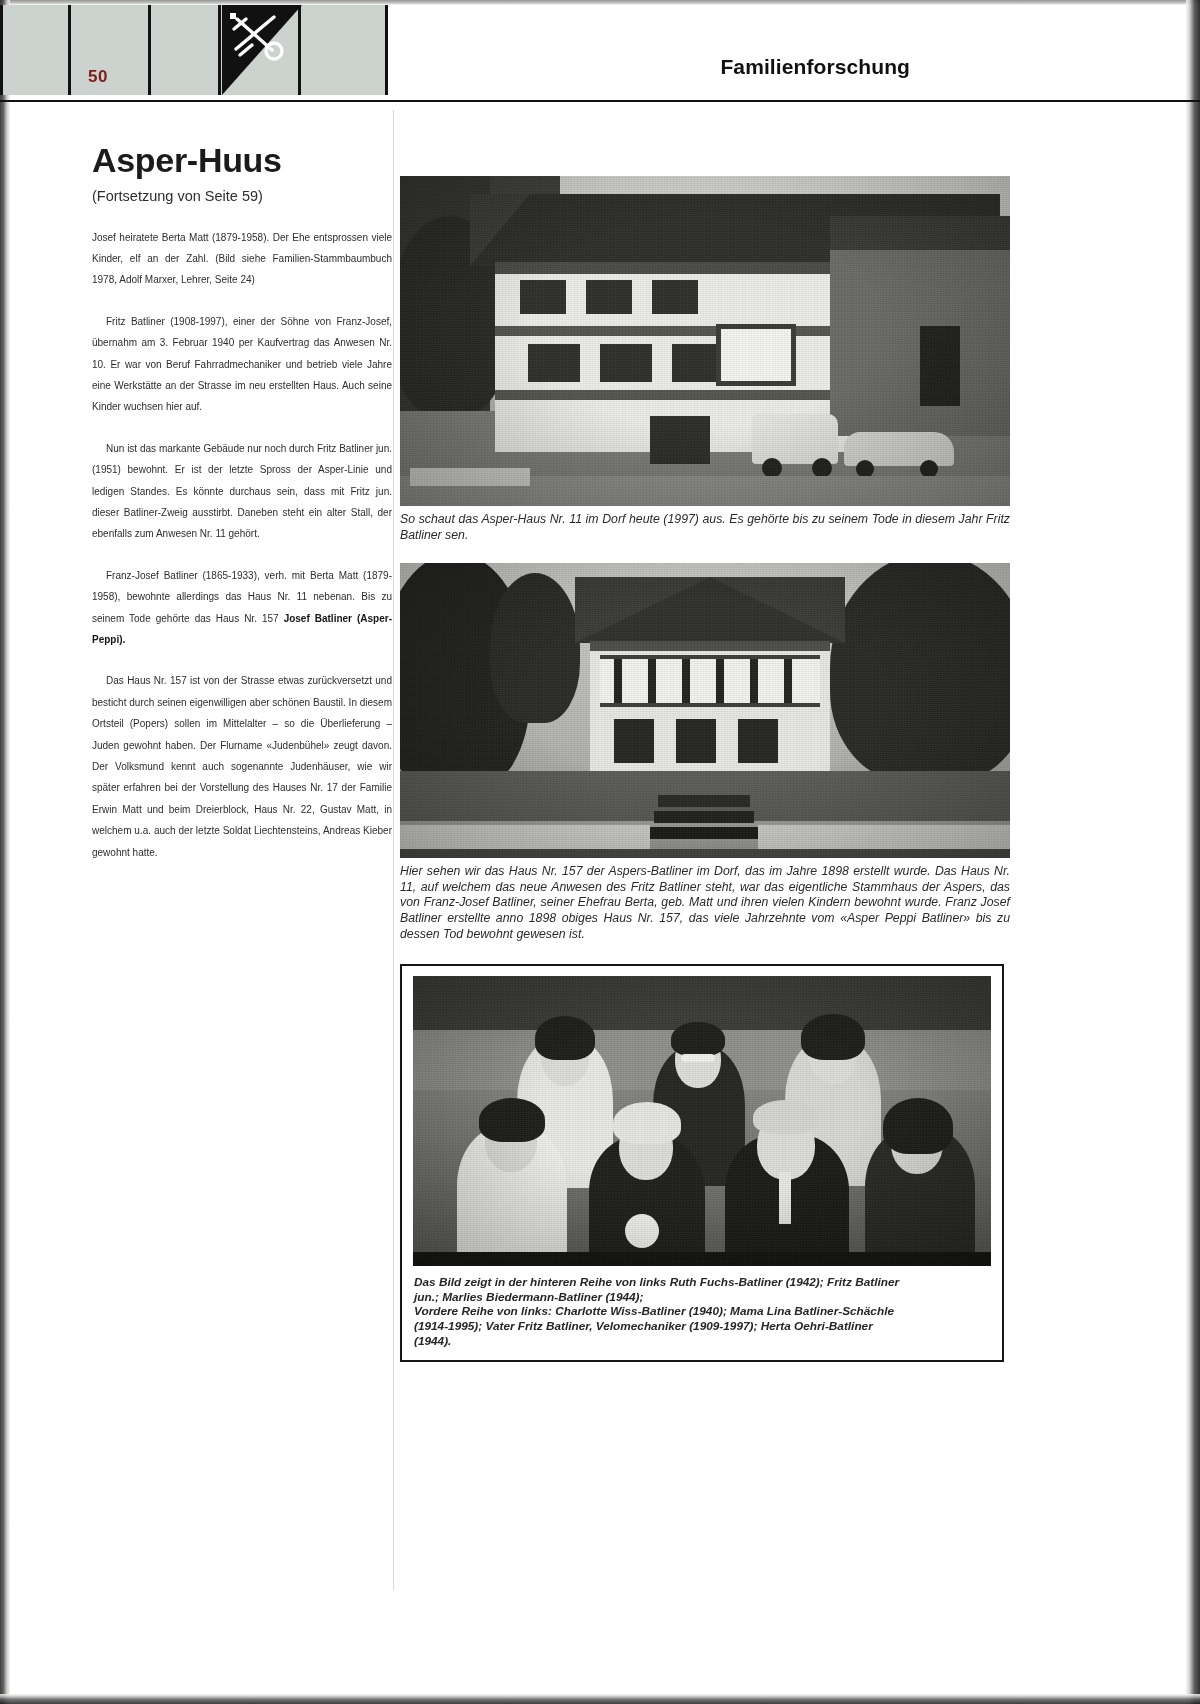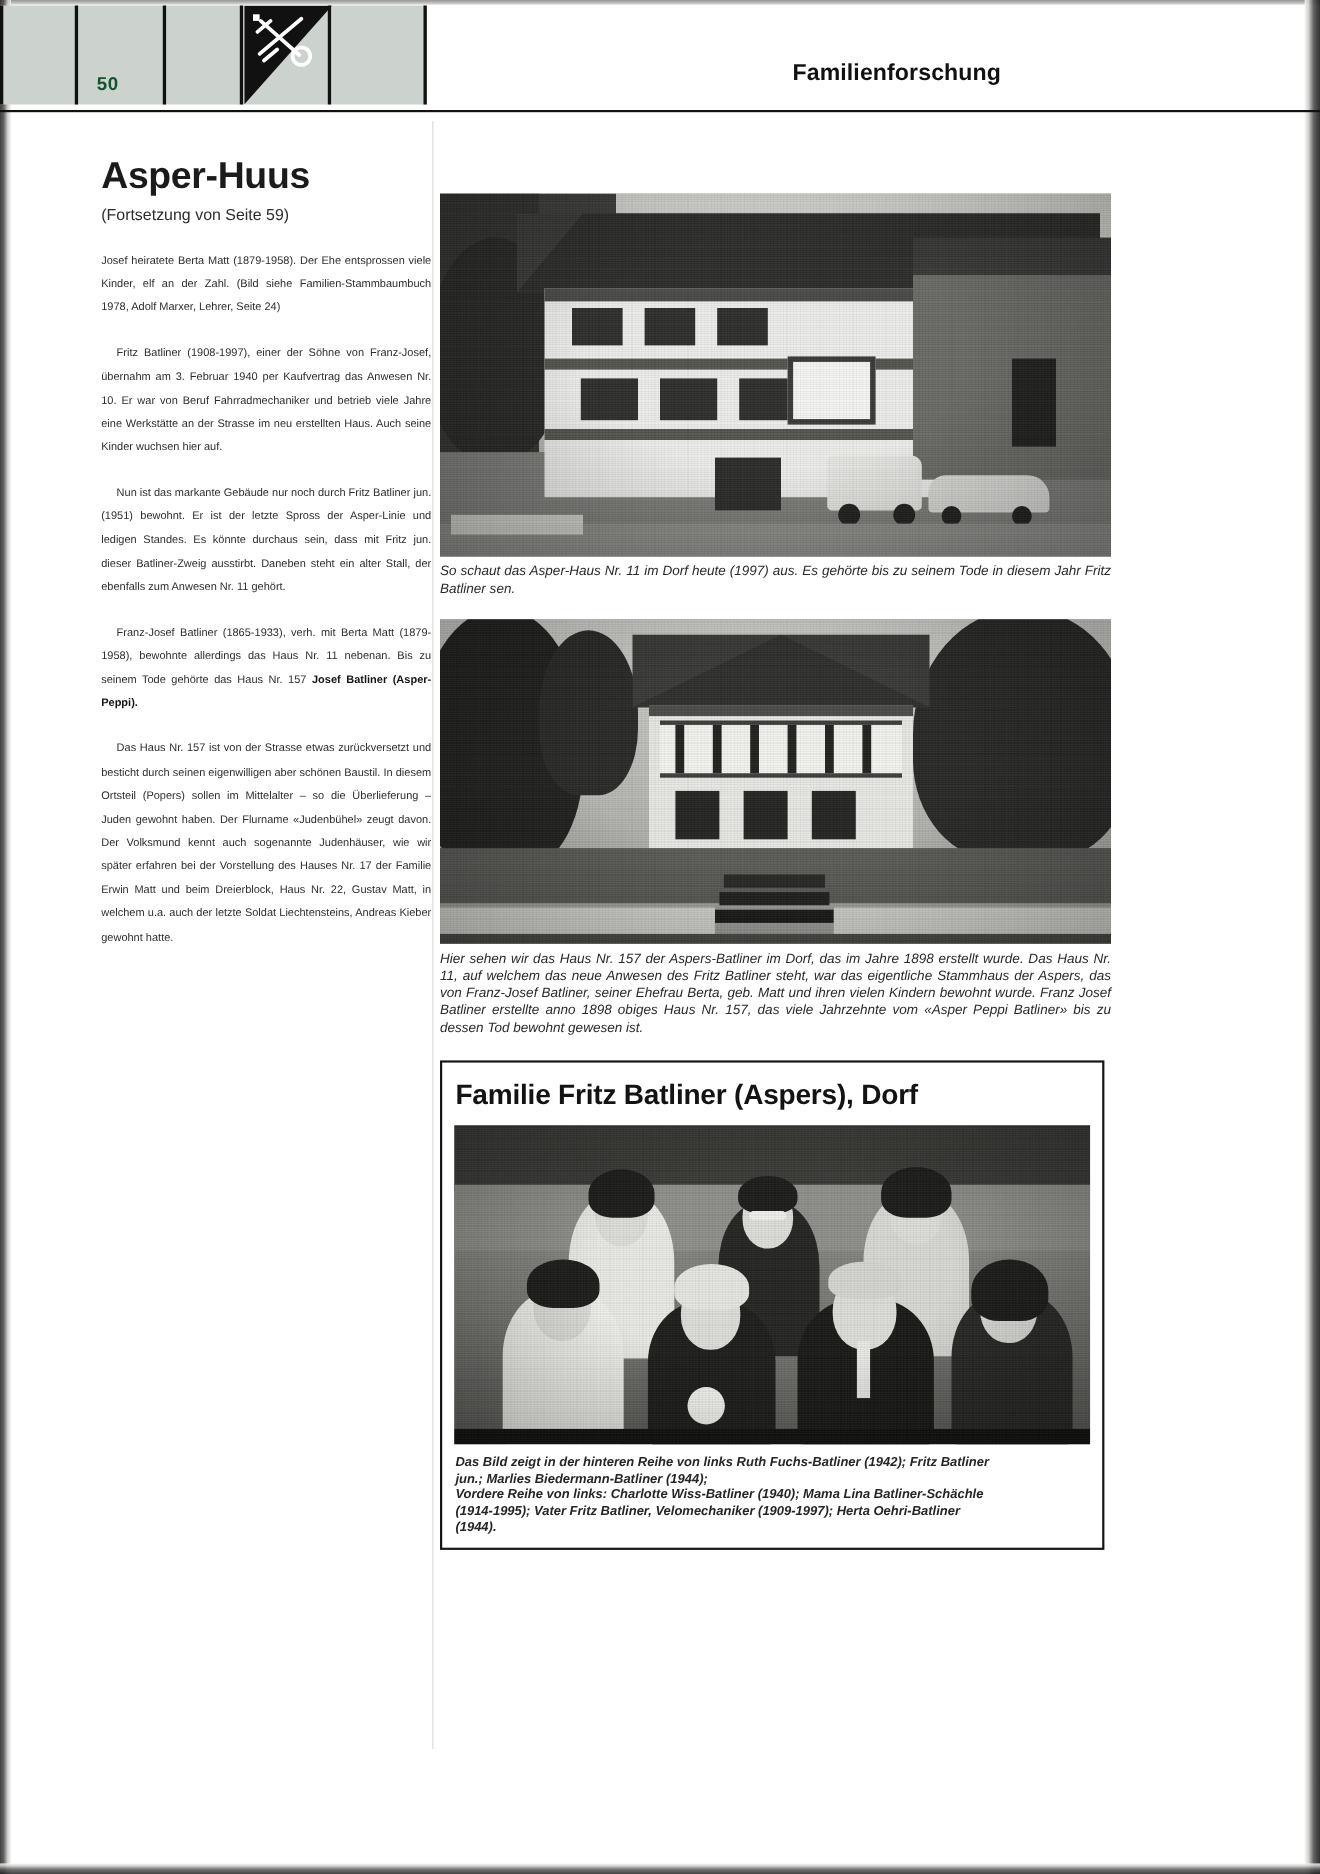--- a/index.html
+++ b/index.html
@@ -22,21 +22,21 @@
   .scan-edge-top{position:absolute;left:0;top:0;width:1200px;height:5px;background:linear-gradient(180deg,#2b2b2b 0%,#8a8a86 60%,#ffffff 100%);opacity:.5;}
 
   
   .header{position:absolute;left:0;top:5px;width:1200px;height:92px;}
   .logo{position:absolute;left:0;top:0;width:388px;height:90px;background:#ccd3ce;}
   .logo .bar{position:absolute;top:0;width:3px;height:90px;background:#111;}
   .logo .tri{position:absolute;left:222px;top:0;width:80px;height:90px;overflow:hidden;}
   .logo .tri svg{display:block;}
   .logo .pageno{
     position:absolute;left:88px;bottom:8px;
-    font-size:17px;font-weight:bold;color:#14532d;letter-spacing:.5px;
+    font-size:17px;font-weight:bold;color:#7f1d1d;letter-spacing:.5px;
   }
   .header-title{
     position:absolute;right:290px;top:62px;
     font-size:21px;font-weight:bold;color:#111;
     letter-spacing:.1px;white-space:nowrap;
     transform:translateY(-50%);
   }
   .header-rule{position:absolute;left:0;top:95px;width:1200px;height:2px;background:#111;}
 
   
@@ -224,21 +224,20 @@
       <div class="dark" style="left:250px;top:264px;width:108px;height:12px;background:#1d1d1b;"></div>
       <div class="light" style="left:0;top:262px;width:250px;height:26px;background:#d6d6d2;"></div>
       <div class="light" style="left:358px;top:262px;width:252px;height:26px;background:#d6d6d2;"></div>
       <div class="dark" style="left:0;top:286px;width:610px;height:9px;background:#4b4b48;"></div>
       <div class="grain"></div>
       <div class="vign"></div>
     </div>
     <p class="caption">Hier sehen wir das Haus Nr. 157 der Aspers-Batliner im Dorf, das im Jahre 1898 erstellt wurde. Das Haus Nr. 11, auf welchem das neue Anwesen des Fritz Batliner steht, war das eigentliche Stammhaus der Aspers, das von Franz-Josef Batliner, seiner Ehefrau Berta, geb. Matt und ihren vielen Kindern bewohnt wurde. Franz Josef Batliner erstellte anno 1898 obiges Haus Nr. 157, das viele Jahrzehnte vom «Asper Peppi Batliner» bis zu dessen Tod bewohnt gewesen ist.</p>
 
     <div class="family-box">
-      <div class="family-title">Familie Fritz Batliner (Aspers), Dorf</div>
       <div class="family-photo">
         <div class="sky" style="background:linear-gradient(180deg,#9c9c98 0%,#7d7d79 50%,#5d5d5a 100%);"></div>
         <div class="dark" style="left:0;top:0;width:578px;height:60px;background:#3b3b38;"></div>
         <div class="mid" style="left:0;top:54px;width:578px;height:60px;background:#8f8f8b;"></div>
 
         <div class="person" style="left:104px;top:62px;width:96px;height:150px;background:#e9e9e5;"></div>
         <div class="face" style="left:128px;top:52px;width:48px;height:58px;"></div>
         <div class="hair" style="left:122px;top:40px;width:60px;height:44px;"></div>
         <div class="person" style="left:240px;top:70px;width:92px;height:140px;background:#262624;"></div>
         <div class="face" style="left:262px;top:56px;width:46px;height:56px;"></div>

